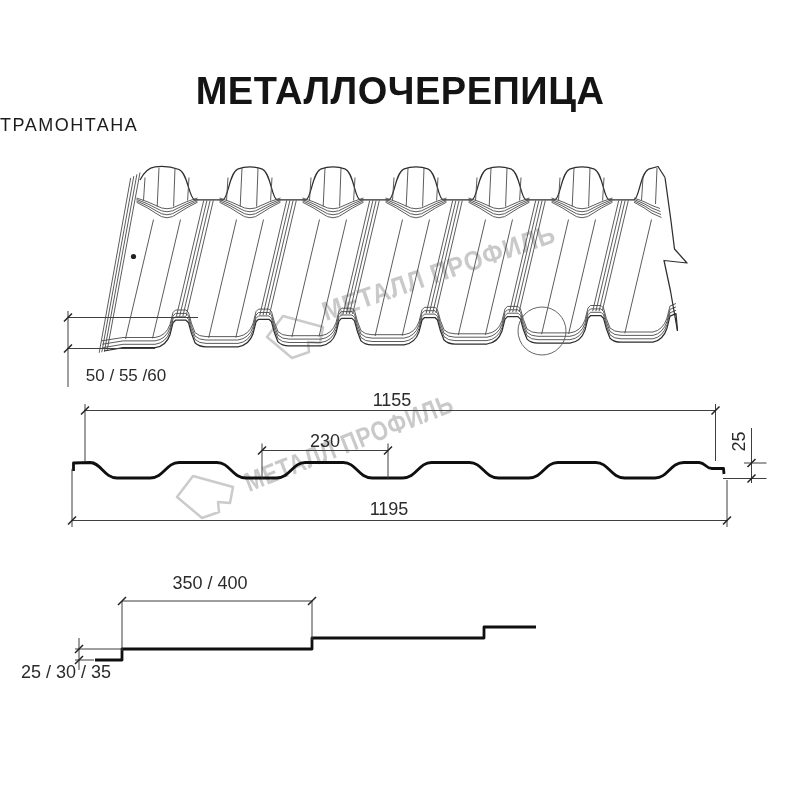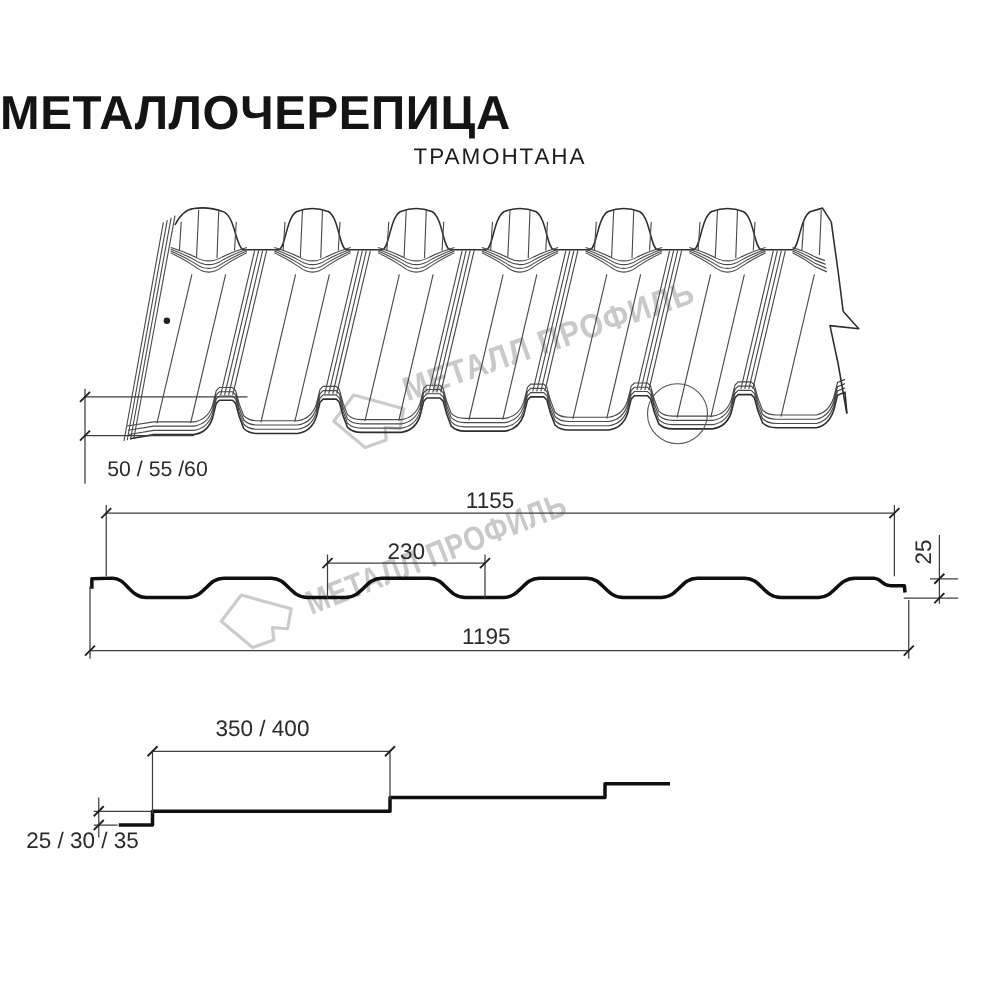--- a/index.html
+++ b/index.html
@@ -1,20 +1,20 @@
 <!DOCTYPE html>
 <html><head>
 <meta charset="utf-8">
 <style>
   html,body{margin:0;padding:0;background:#ffffff;}
   .page{position:relative;width:800px;height:800px;background:#fff;overflow:hidden;
         font-family:"Liberation Sans",sans-serif;}
-  .title{position:absolute;top:70px;left:0;width:800px;text-align:left;
+  .title{position:absolute;top:70px;left:0;width:800px;text-align:center;
          font-size:38px;font-weight:bold;letter-spacing:.5px;color:#141414;}
-  .subtitle{position:absolute;top:115px;left:0;width:800px;text-align:center;
+  .subtitle{position:absolute;top:115px;left:0;width:800px;text-align:left;
             font-size:18px;font-weight:400;letter-spacing:1.5px;color:#1c1c1c;}
   svg{position:absolute;left:0;top:0;}
   .thin{stroke:#4a4a4a;stroke-width:.9;fill:none;}
   .outline{stroke:#2e2e2e;stroke-width:1.25;fill:none;stroke-linejoin:round;}
   .bold{stroke:#0f0f0f;stroke-width:2.8;fill:none;stroke-linejoin:round;}
   .dim{stroke:#3f3f3f;stroke-width:1;fill:none;}
   .tick{stroke:#222;stroke-width:1.5;fill:none;}
   .dimtext{font-family:"Liberation Sans",sans-serif;font-size:18px;fill:#2b2b2b;text-anchor:middle;}
   .wm-logo{stroke:#cbcbcb;stroke-width:2.5;fill:none;stroke-linejoin:round;}
   .wm-text{font-family:"Liberation Sans",sans-serif;font-size:27px;font-weight:bold;

